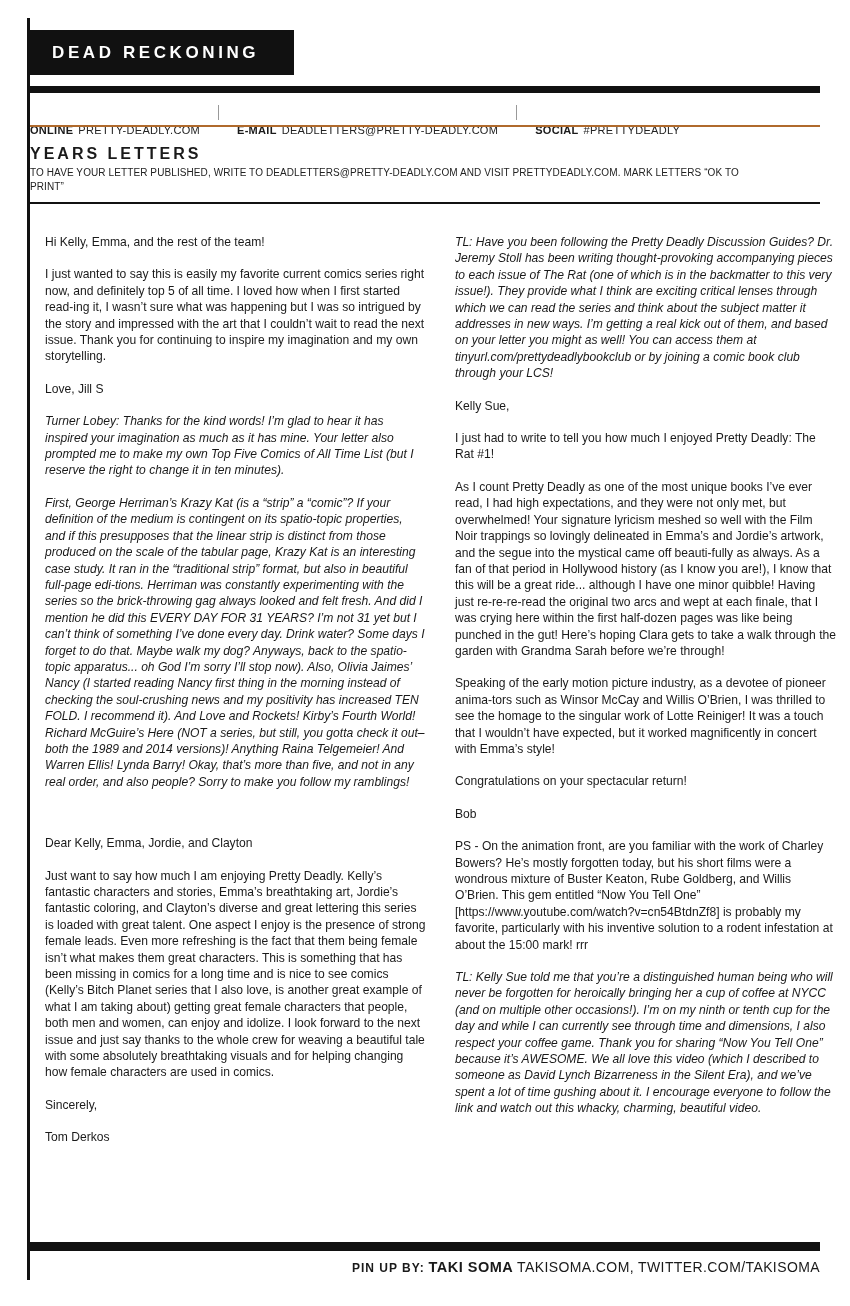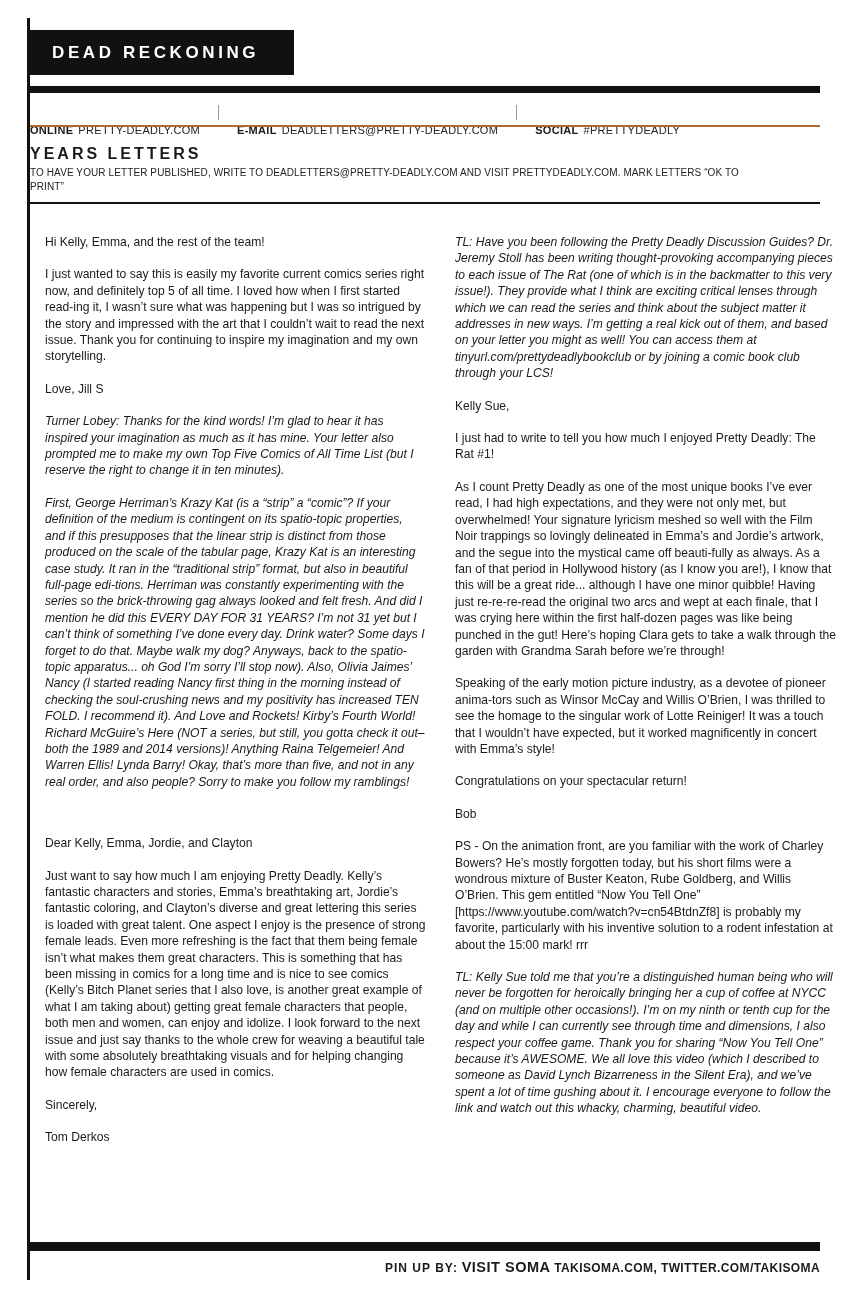--- a/index.html
+++ b/index.html
@@ -160,21 +160,21 @@
     position: absolute;
     left: 30px;
     top: 1259px;
     width: 790px;
     text-align: right;
     font-size: 12px;
     letter-spacing: 0.4px;
   }
   .pinup .lbl { font-weight: bold; letter-spacing: 1px; }
   .pinup .nm { font-weight: bold; font-size: 14.5px; letter-spacing: 0.5px; }
-  .pinup .url { font-weight: bold; font-size: 12px; letter-spacing: 0.4px; }
+  .pinup .url { font-weight: normal; font-size: 14px; letter-spacing: 0.4px; }
 </style>
 </head>
 <body>
 
 <div class="page">
 
   <div class="left-rule"></div>
 
   <div class="masthead">
     <div class="masthead-title">DEAD RECKONING</div>
@@ -228,17 +228,17 @@
     <p class="para tight">Congratulations on your spectacular return!</p>
     <p class="para">Bob</p>
     <p class="para">PS -  On the animation front, are you familiar with the work of Charley Bowers? He’s mostly forgotten today, but his short films were a wondrous mixture of Buster Keaton, Rube Goldberg, and Willis O’Brien. This gem entitled “Now You Tell One” [https://www.youtube.com/watch?v=cn54BtdnZf8] is probably my favorite, particularly with his inventive solution to a rodent infestation at about the 15:00 mark!  rrr</p>
     <p class="para ital">TL: Kelly Sue told me that you’re a distinguished human being who will never be forgotten for heroically bringing her a cup of coffee at NYCC (and on multiple other occasions!). I’m on my ninth or tenth cup for the day and while I can currently see through time and dimensions, I also respect your coffee game. Thank you for sharing “Now You Tell One” because it’s AWESOME. We all love this video (which I described to someone as David Lynch Bizarreness in the Silent Era), and we’ve spent a lot of time gushing about it. I encourage everyone to follow the link and watch out this whacky, charming, beautiful video.</p>
   </div>
 
   <div class="bottom-bar"></div>
 
   <div class="pinup">
     <span class="lbl">PIN UP BY:</span>
-    <span class="nm">VISIT SOMA</span>
+    <span class="nm">TAKI SOMA</span>
     <span class="url">TAKISOMA.COM, TWITTER.COM/TAKISOMA</span>
   </div>
 
 </div>
 
 </body></html>

